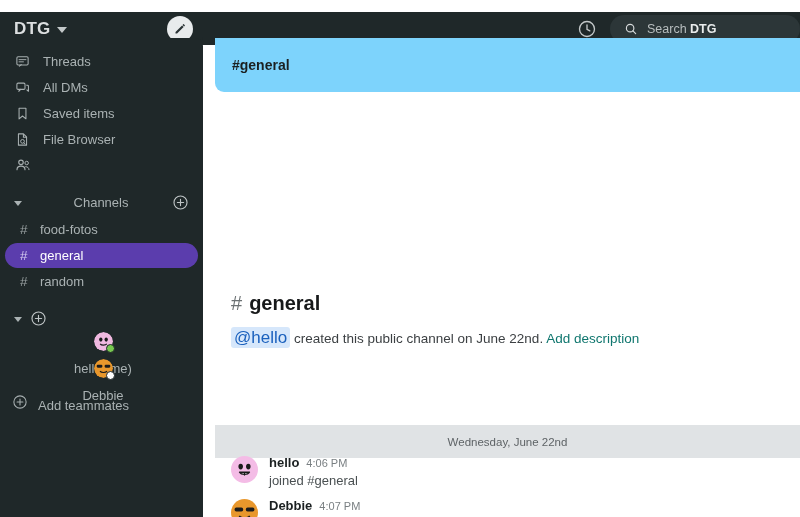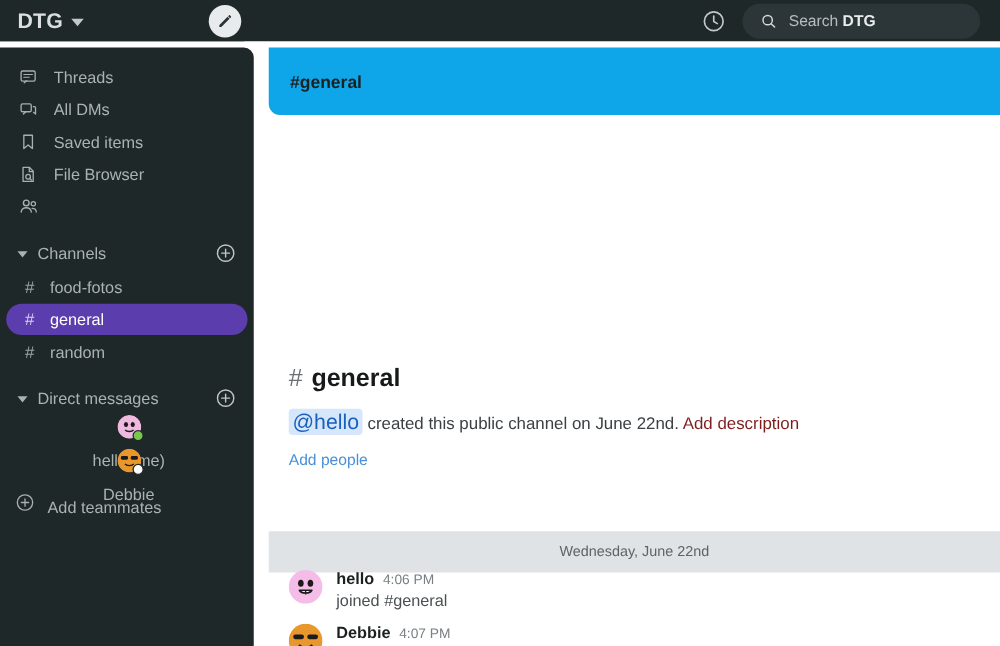--- a/index.html
+++ b/index.html
@@ -6,21 +6,21 @@
   html, body {
     width: 800px; height: 517px;
     background: #ffffff;
     font-family: "Liberation Sans", sans-serif;
     overflow: hidden;
   }
   .app { position: relative; width: 800px; height: 517px; background: #ffffff; }
 
   
   .topbar {
-    position: absolute; left: 0; top: 0; width: 800px; height: 33px;
+    position: absolute; left: 0; top: 12px; width: 800px; height: 33px;
     background: #1F2829;
     display: flex; align-items: center; justify-content: space-between;
   }
   .topbar-left {
     width: 203px; height: 33px; background: #1F2829;
     border-bottom-right-radius: 8px;
     display: flex; align-items: center; padding: 0 10px 0 14px;
     justify-content: space-between; flex: none;
   }
   .team-name {
@@ -32,21 +32,21 @@
     border-right: 5px solid transparent; border-top: 6px solid #C3C8C9;
     margin-top: 2px;
   }
   .edit-circle {
     width: 26px; height: 26px; border-radius: 50%;
     background: #E8EBEC; display: flex; align-items: center; justify-content: center;
     flex: none;
   }
   .topbar-right {
     flex: 1; height: 33px; display: flex; align-items: center;
-    justify-content: flex-end; gap: 12px; padding-right: 20px;
+    justify-content: flex-end; gap: 12px; padding-right: 4px;
   }
   .clock-btn { width: 22px; height: 22px; display:flex; align-items:center; justify-content:center; }
   .searchbox {
     height: 28px; min-width: 190px; background: #2C3638;
     border-radius: 14px; display: flex; align-items: center;
     gap: 9px; padding: 0 16px 0 14px; margin-right: -4px;
   }
   .search-ph { color: #B7BDBE; font-size: 12.5px; }
   .search-ph b { color: #E9ECEC; font-weight: 700; }
 
@@ -65,21 +65,21 @@
 
   .section-head {
     display: flex; align-items: center; height: 28px;
     padding: 0 14px 0 10px; margin-top: 10px; color: #AAB2B3; font-size: 13px;
   }
   .section-head .caret {
     width: 0; height: 0; border-left: 4.5px solid transparent;
     border-right: 4.5px solid transparent; border-top: 5.5px solid #AAB2B3;
     margin: 2px 8px 0 4px; flex: none;
   }
-  .section-title { flex: 1; }
+  .section-title { flex: 1; text-align: center; }
   .plus-btn { width: 17px; height: 17px; flex: none; }
 
   .ch-item {
     display: flex; align-items: center; gap: 11px; height: 25px;
     margin: 1px 5px; padding: 0 10px 0 15px; border-radius: 13px;
     color: #AAB2B3; font-size: 13px;
   }
   .ch-item .hash { color: #9AA2A3; font-size: 13.5px; font-weight: 500; width: 9px; }
   .ch-item.active { background: #5B3DAD; color: #FFFFFF; }
   .ch-item.active .hash { color: #D6CCF0; }
@@ -99,36 +99,36 @@
     padding: 0 10px 0 12px; color: #AAB2B3; font-size: 13px;
   }
 
   
   .main {
     position: absolute; left: 215px; top: 38px; width: 585px; height: 479px;
     background: #ffffff;
   }
   .channel-header {
     position: absolute; left: 0; top: 0; width: 585px; height: 54px;
-    background: #0ea5e9; border-bottom-left-radius: 9px;
+    background: #7dd3fc; border-bottom-left-radius: 9px;
     display: flex; align-items: center; padding-left: 17px;
   }
   .channel-header .title { font-size: 14px; font-weight: 700; color: #1B2021; }
 
   .msgpane { position: absolute; left: 0; top: 54px; width: 585px; height: 425px; background: #fff; }
 
   .intro { position: absolute; left: 0; top: 200px; width: 585px; padding: 0 16px; }
   .intro-title { font-size: 20px; font-weight: 700; color: #17191A; display: flex; align-items: baseline; gap: 7px; }
   .intro-title .h { color: #6B7173; font-weight: 500; }
   .intro-sub { margin-top: 11px; font-size: 13.5px; color: #3C4043; line-height: 1.4; }
   .mention {
     background: #D6E7FB; color: #1A60BD; border-radius: 3px;
     padding: 1px 3px; font-size: 17px;
   }
-  .link { color: #7f1d1d; cursor: pointer; }
+  .link { color: #0f766e; cursor: pointer; }
   .intro-addpeople { margin-top: 11px; font-size: 12.5px; color: #4A90D9; }
 
   .datebar {
     position: absolute; left: 0; top: 333px; width: 585px; height: 33px;
     background: #E0E3E5; display: flex; align-items: center; justify-content: center;
   }
   .datebar span { font-size: 11.5px; color: #5E6366; }
 
   .msg { position: absolute; left: 0; width: 585px; display: flex; gap: 11px; padding: 0 16px; }
   .msg-av { width: 27px; height: 27px; flex: none; margin-top: 1px; }
@@ -250,21 +250,20 @@
       <span class="hash">#</span>
       <span>general</span>
     </div>
     <div class="ch-item">
       <span class="hash">#</span>
       <span>random</span>
     </div>
 
     <div class="section-head">
       <span class="caret"></span>
-      <span class="section-title">Direct messages</span>
       <span class="plus-btn">
         <svg width="17" height="17" viewBox="0 0 24 24">
           <circle cx="12" cy="12" r="9.2" fill="none" stroke="#BFC5C6" stroke-width="1.6"></circle>
           <path d="M12 7.6v8.8M7.6 12h8.8" stroke="#BFC5C6" stroke-width="1.6" stroke-linecap="round"></path>
         </svg>
       </span>
     </div>
 
     <div class="dm-item">
       <span class="dm-av">
@@ -315,21 +314,20 @@
       <div class="intro">
         <div class="intro-title">
           <span class="h">#</span>
           <span>general</span>
         </div>
         <div class="intro-sub">
           <span class="mention">@hello</span>
           <span>created this public channel on June 22nd.</span>
           <span class="link">Add description</span>
         </div>
-        <div class="intro-addpeople">Add people</div>
       </div>
 
       <div class="datebar">
         <span>Wednesday, June 22nd</span>
       </div>
 
       <div class="msg" style="top:363px">
         <span class="msg-av">
           <svg width="27" height="27" viewBox="0 0 24 24">
             <circle cx="12" cy="12" r="12" fill="#F4BCE6"></circle>

